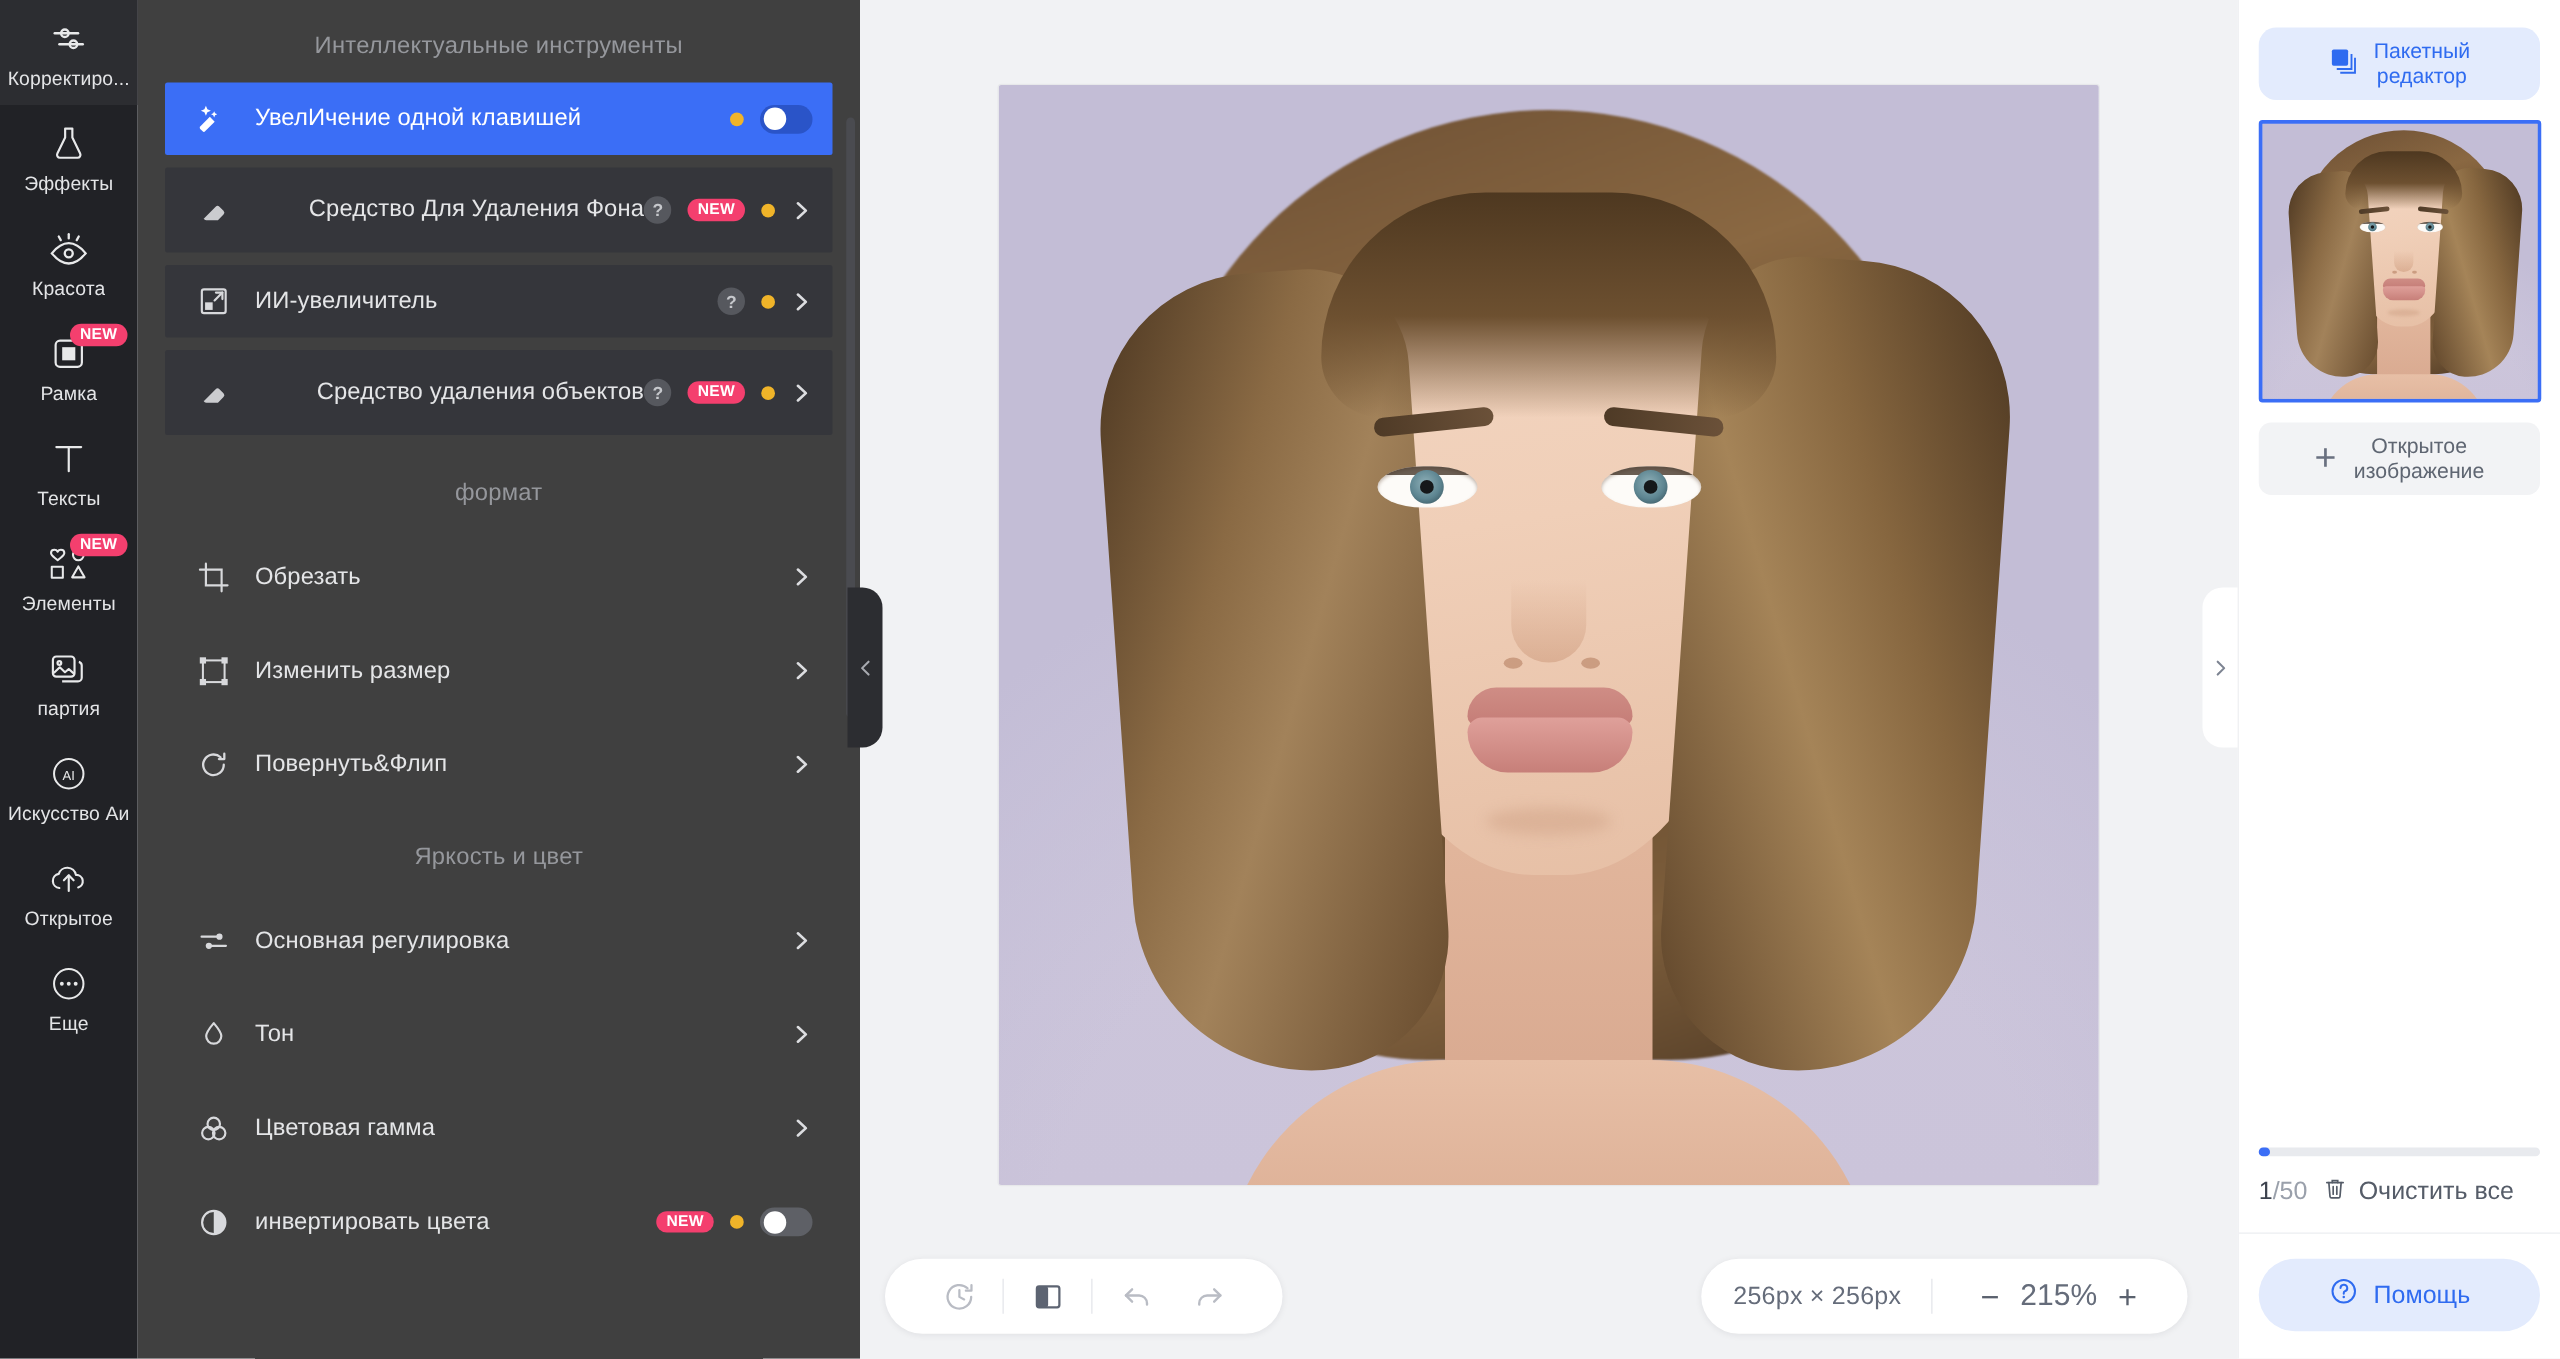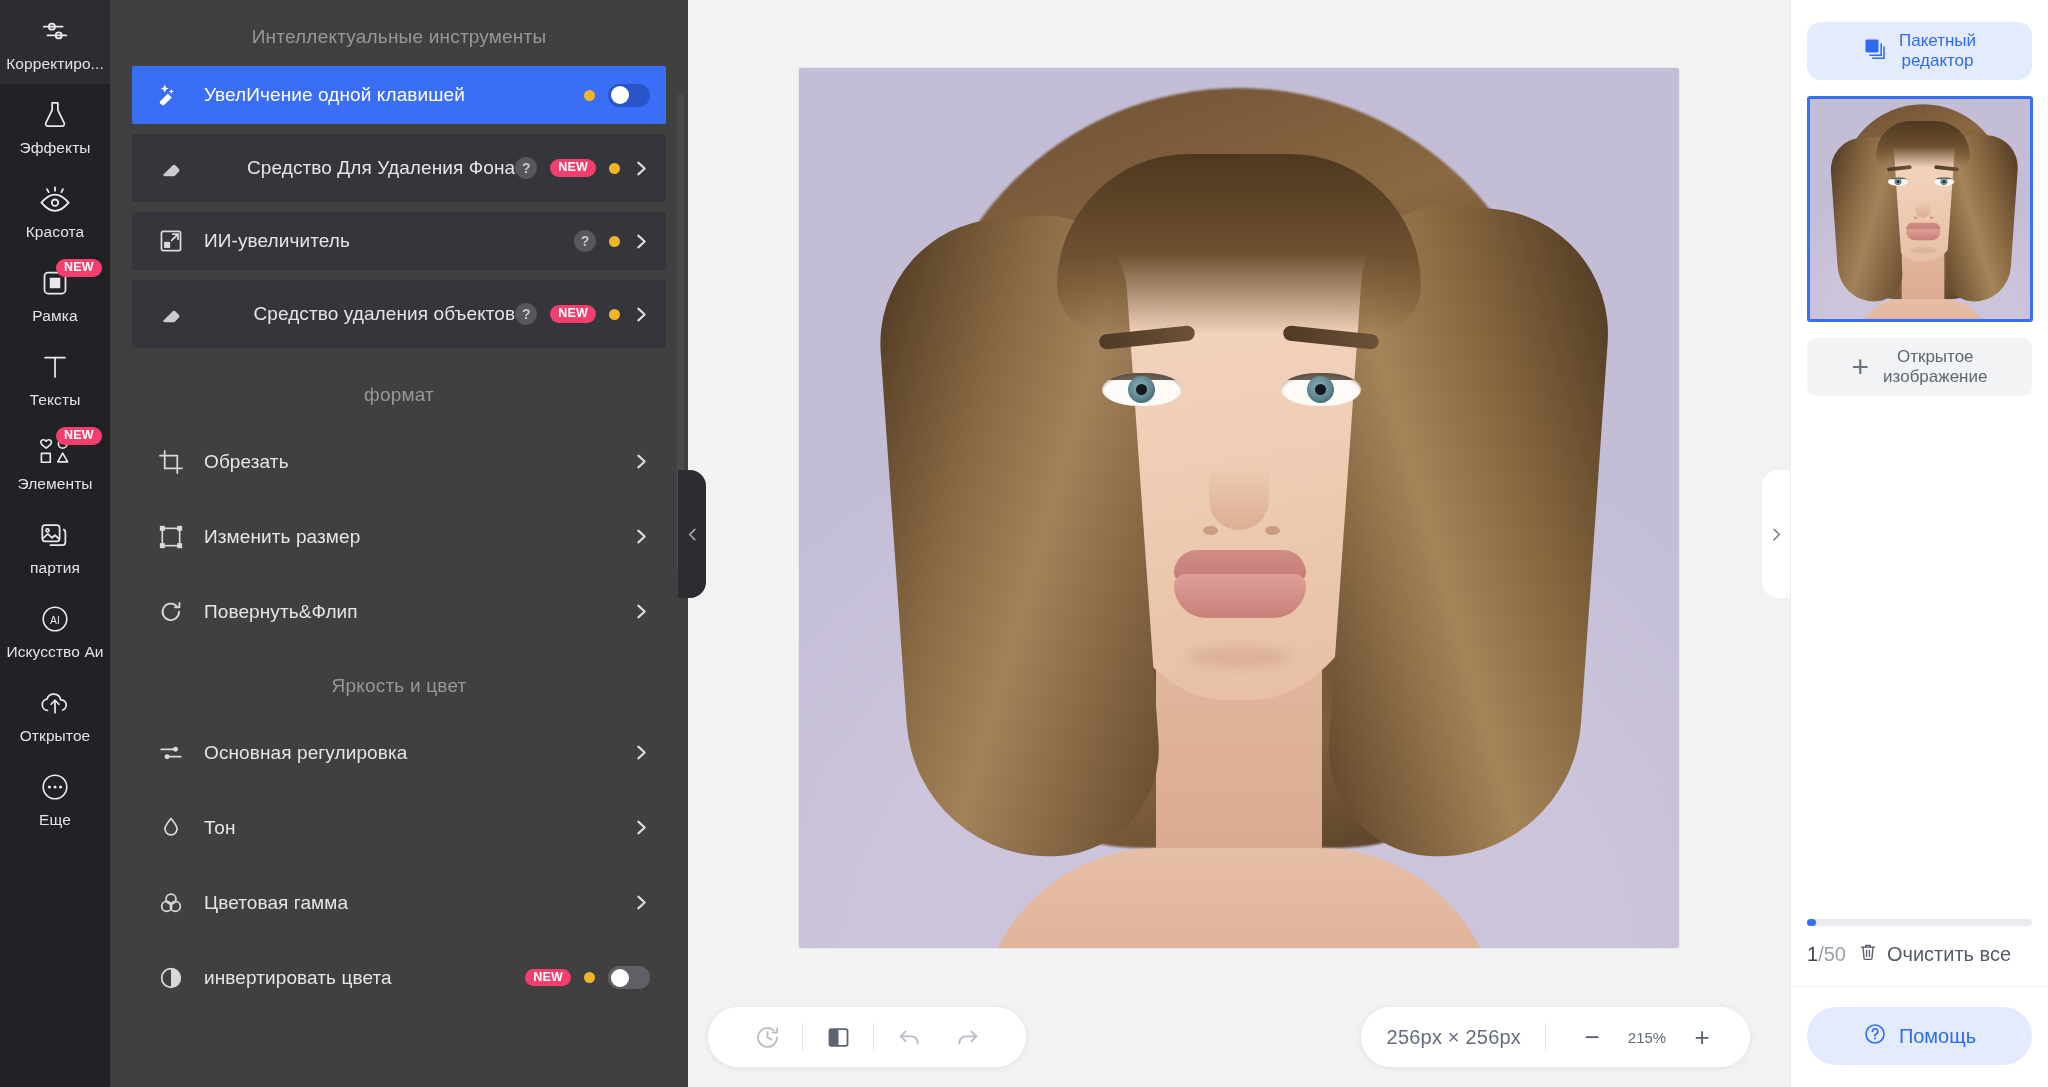--- a/index.html
+++ b/index.html
@@ -237,21 +237,21 @@
     width: 58px; height: 58px;
     display:flex; align-items:center; justify-content:center;
     cursor:pointer; color:#b9bcc4;
   }
   .pill-btn.dark { color:#5d6472; }
   .vsep { width:1px; height: 28px; background:#e3e5ea; margin: 0 6px; }
   .pill.zoom { right: 40px; bottom: 20px; padding: 0 26px; gap: 2px; }
   .zoom-size { font-size: 20px; color: #656c7a; letter-spacing:.2px; white-space:nowrap; }
   .zoom-btn { width: 44px; height: 44px; display:flex; align-items:center; justify-content:center;
               color:#5a616e; cursor:pointer; font-size: 26px; }
-  .zoom-val { font-size: 15px; color: #656c7a; min-width: 62px; text-align:center; }
+  .zoom-val { font-size: 24px; color: #656c7a; min-width: 62px; text-align:center; }
 
   
   .handle-right {
     position: absolute; right: 0; top: 470px;
     width: 28px; height: 128px;
     background: #fff;
     border-radius: 16px 0 0 16px;
     display:flex; align-items:center; justify-content:center;
     color:#7d8492; z-index: 9; cursor:pointer;
   }

